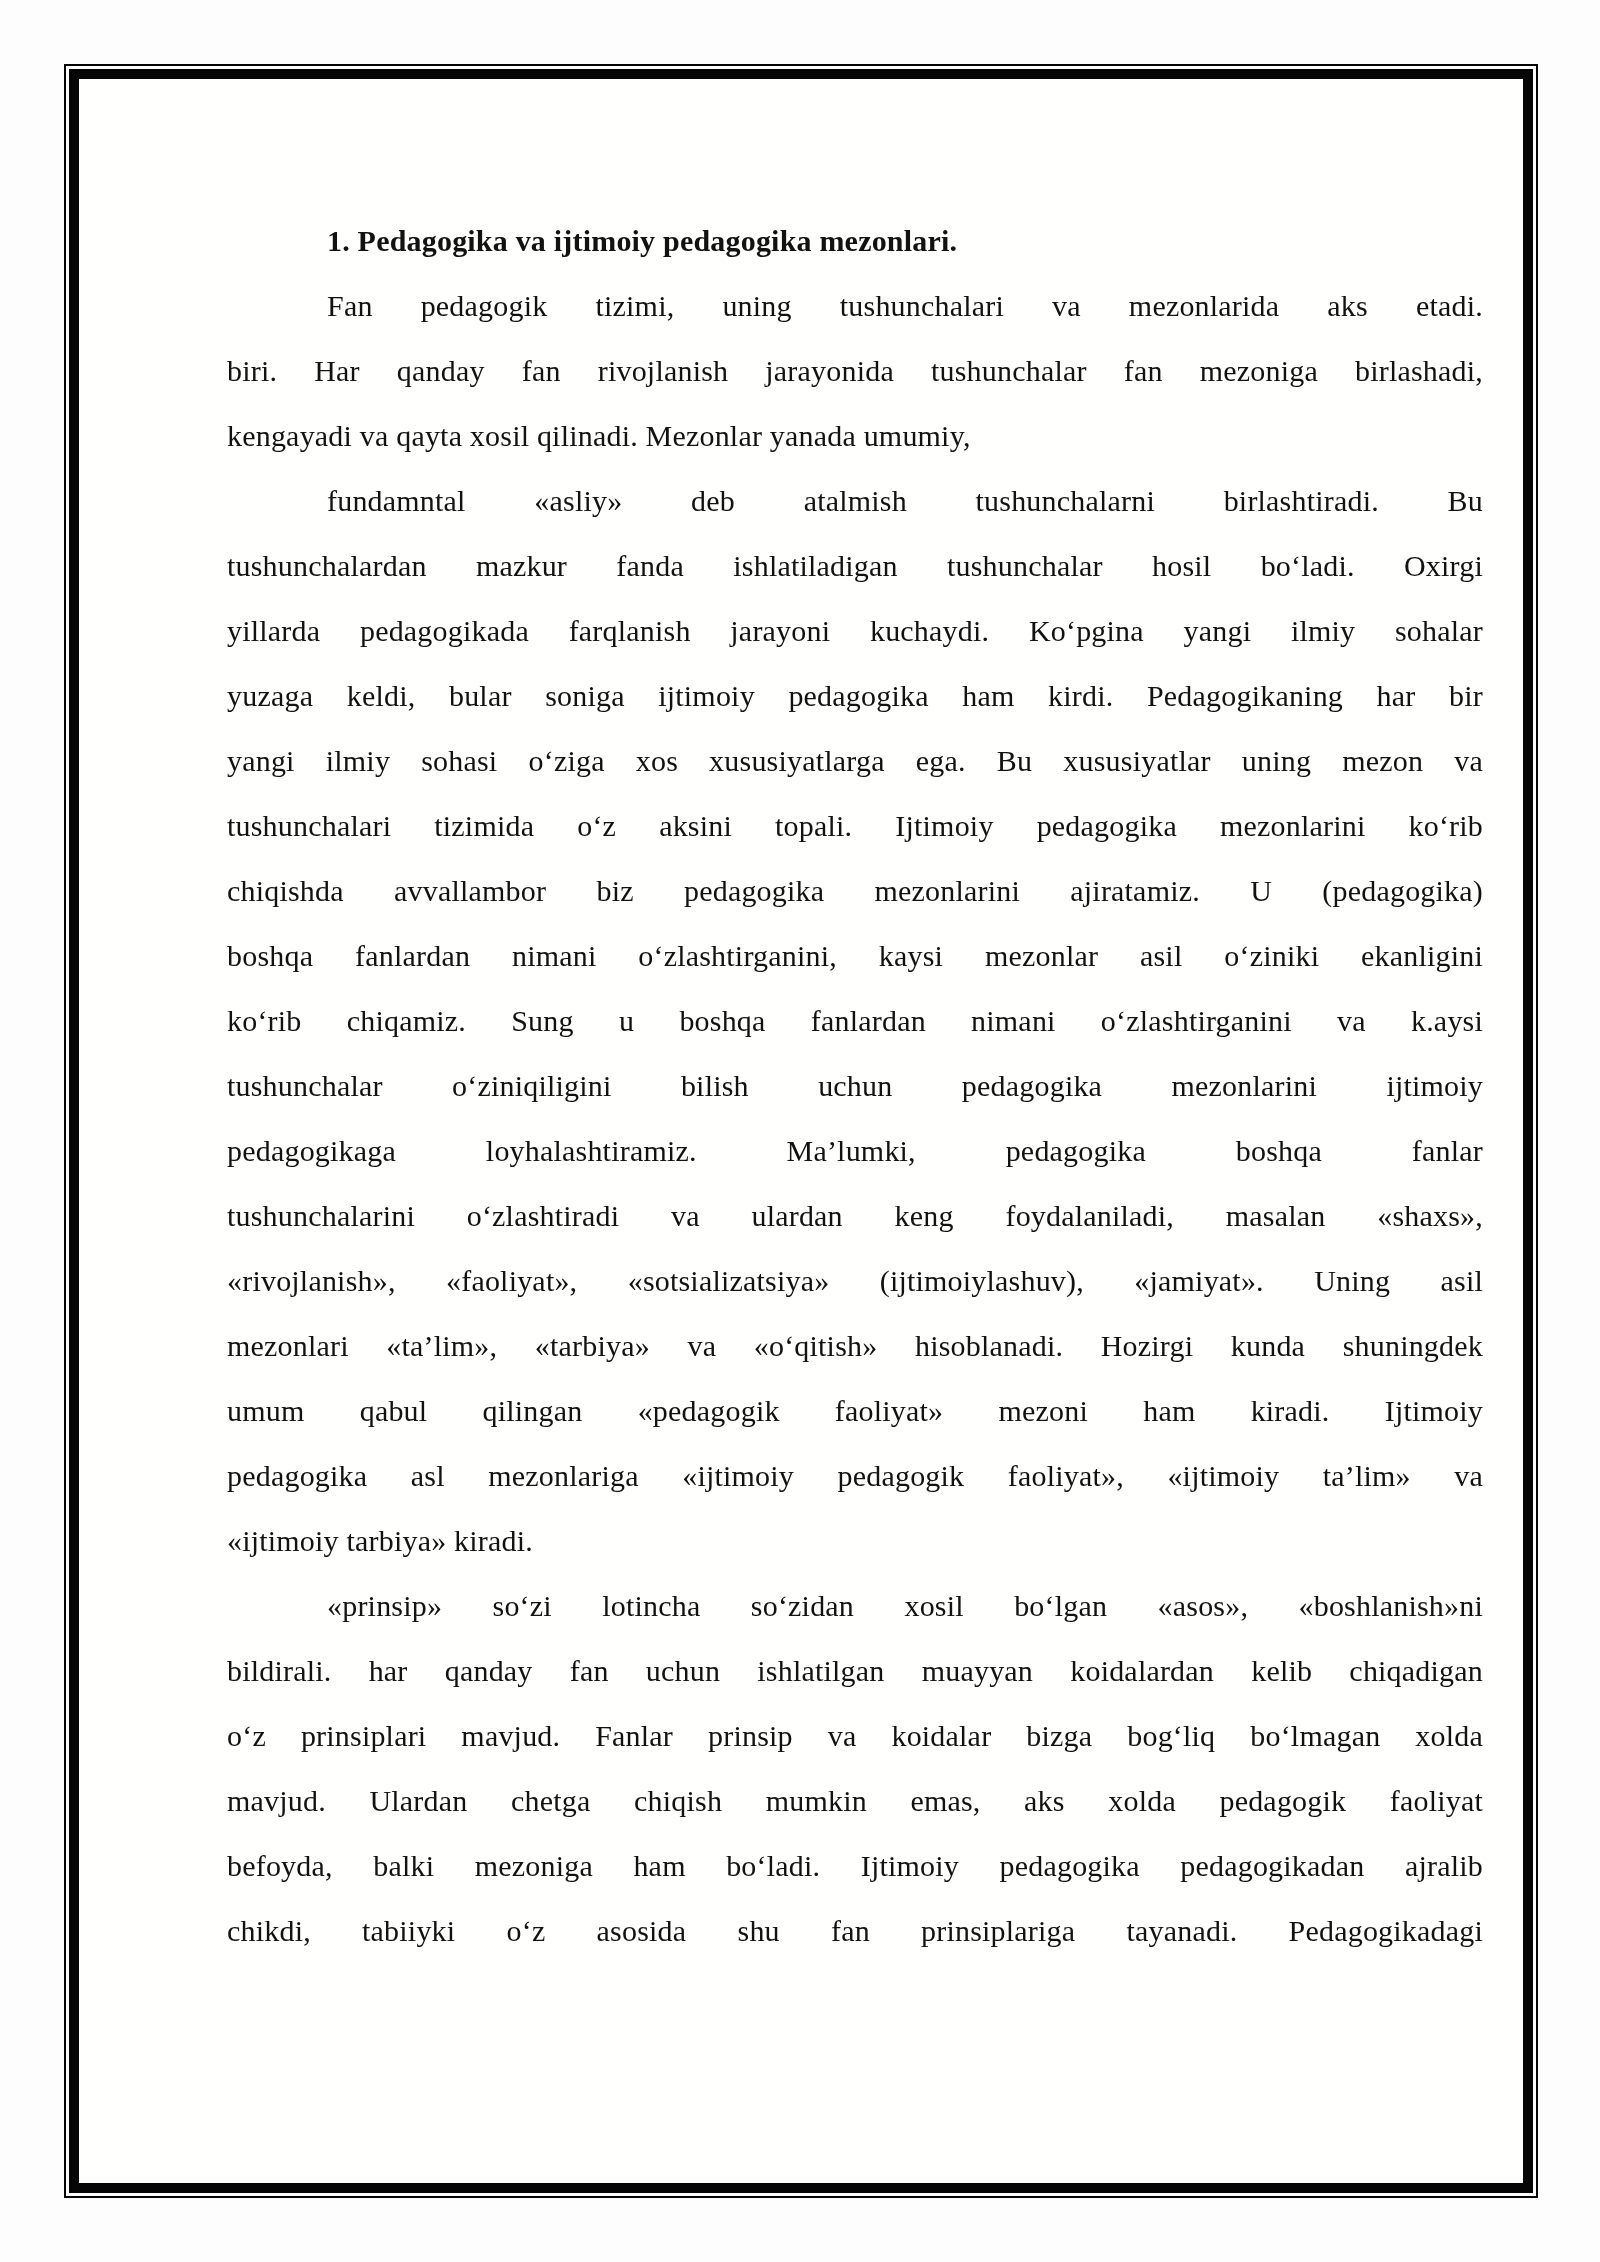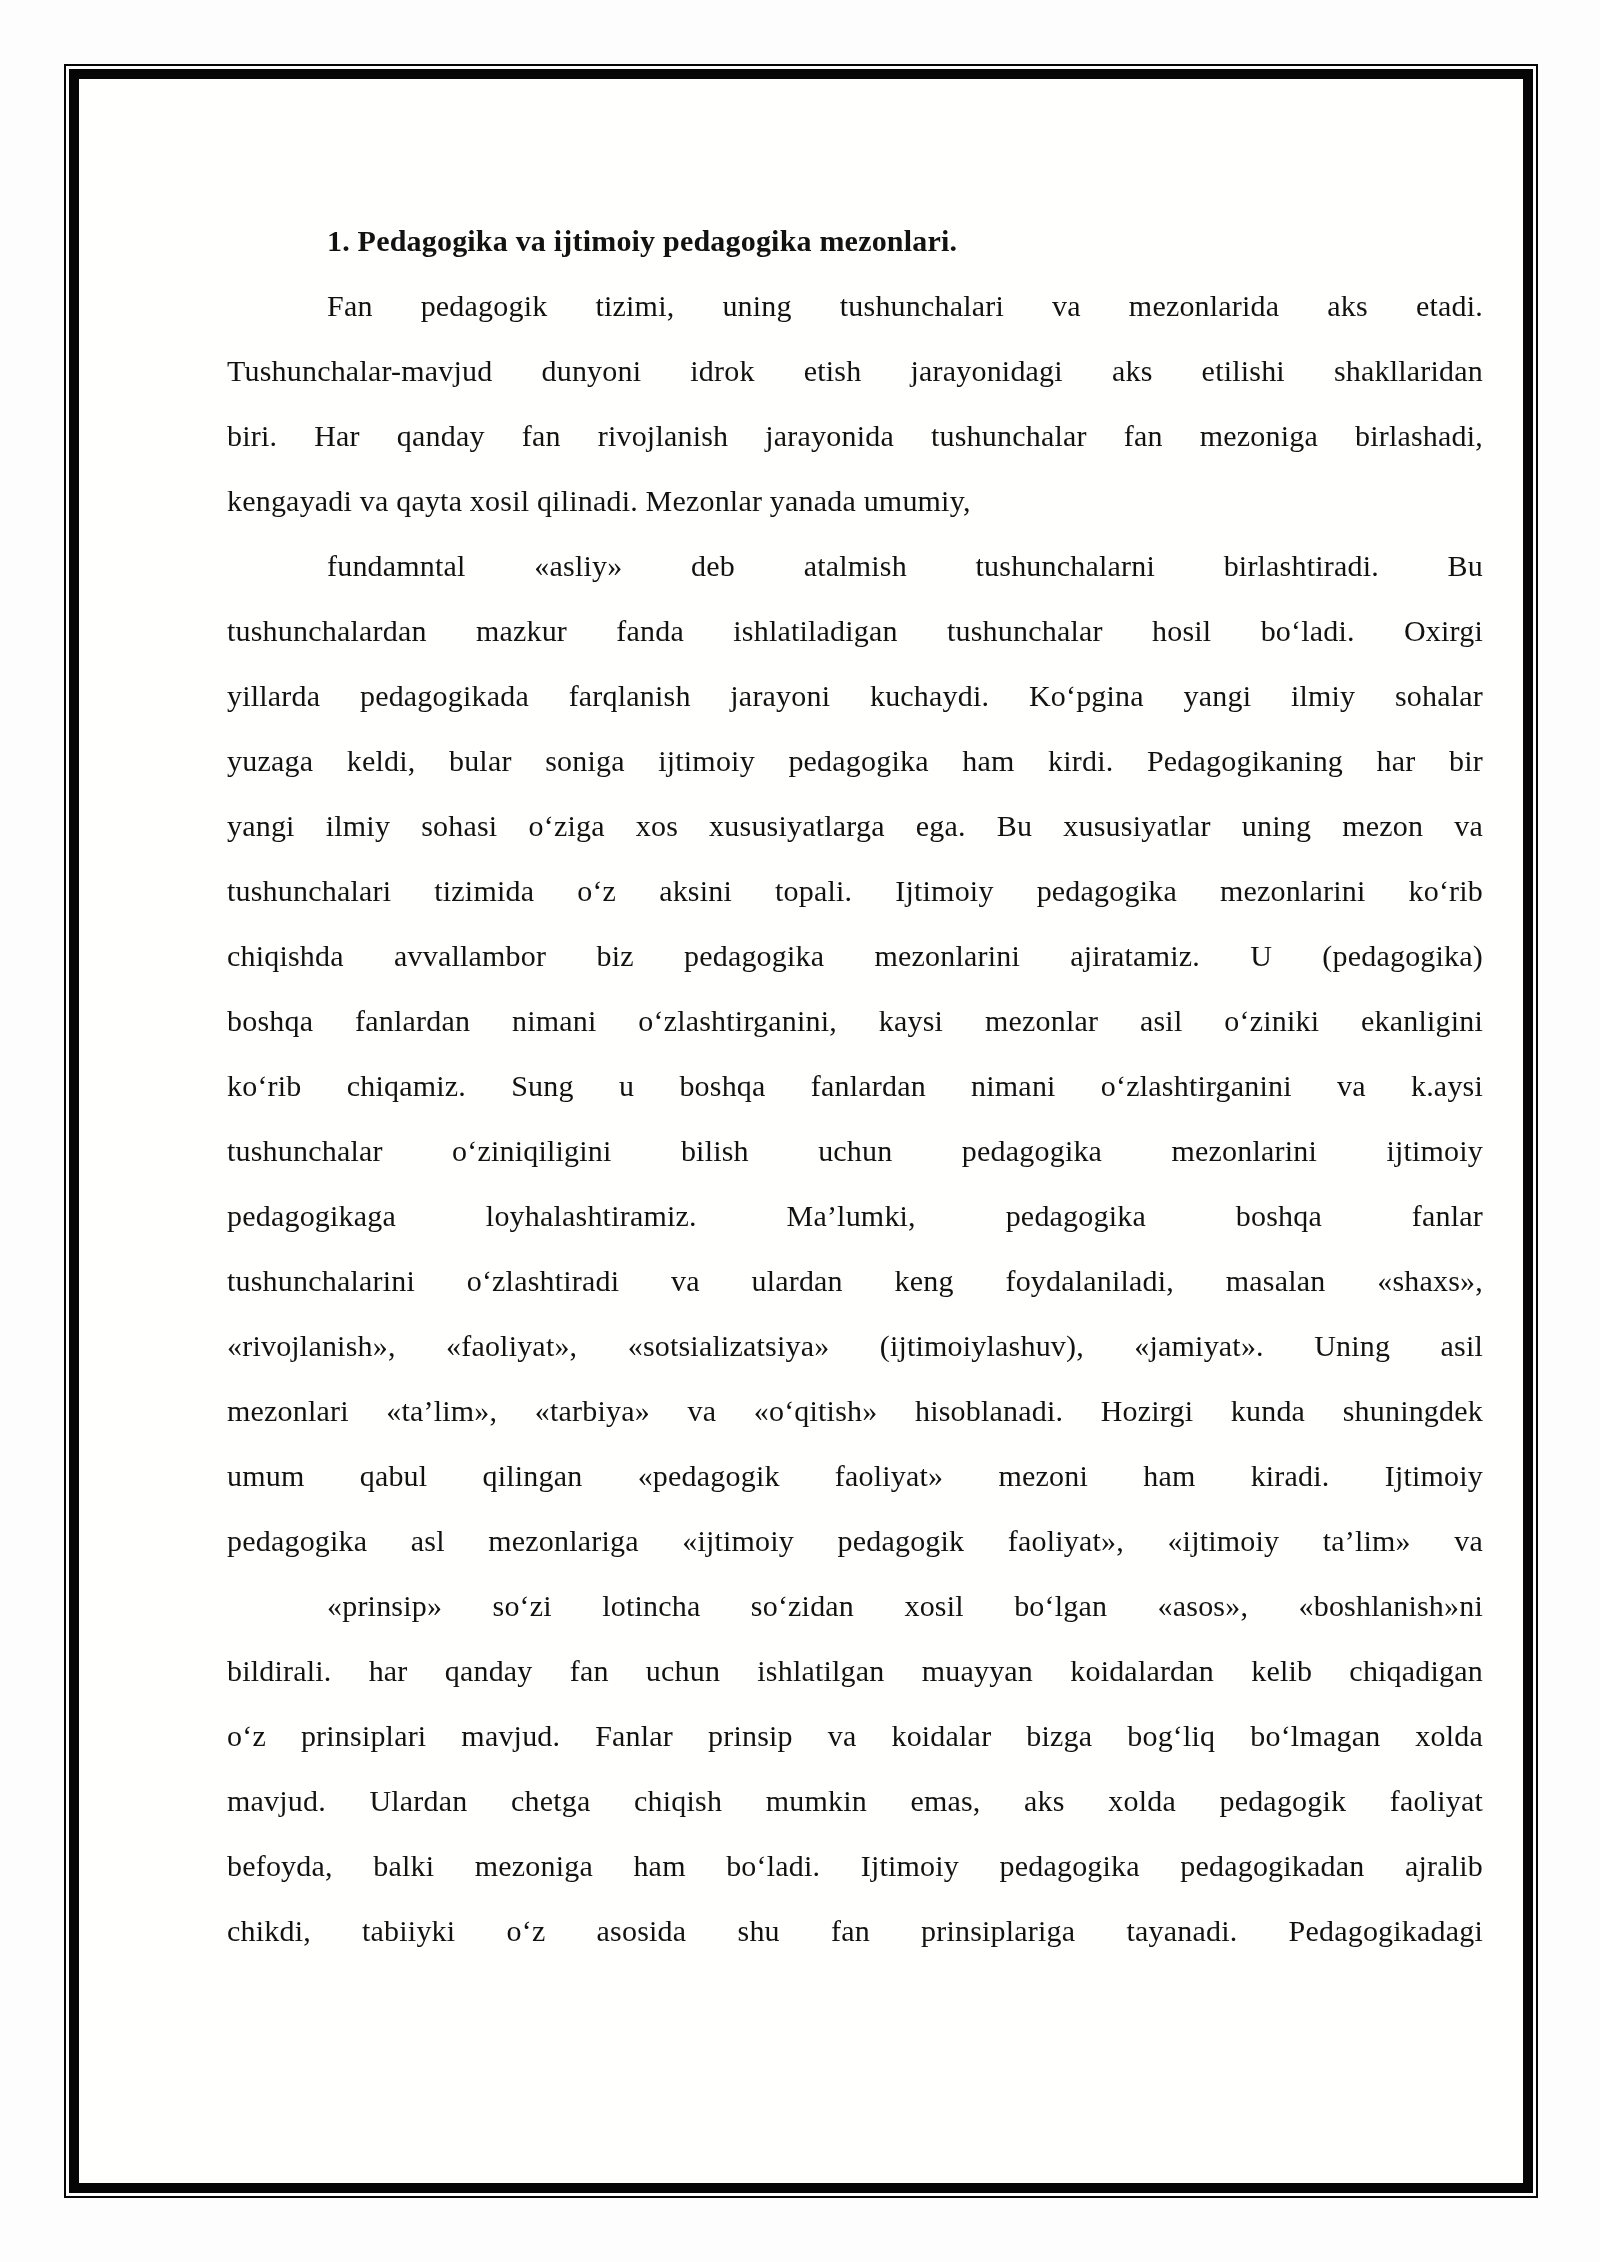--- a/index.html
+++ b/index.html
@@ -64,39 +64,39 @@
 <body>
 
 <div class="page">
   <div class="frame"></div>
 
   <div class="doc-body">
 
     <div class="hd">1. Pedagogika va ijtimoiy pedagogika mezonlari.</div>
 
     <div class="ln indent">Fan pedagogik tizimi, uning tushunchalari va mezonlarida aks etadi.</div>
-    <div class="ln">Tushunchalar-mavjud dunyoni idrok etish jarayonidagi aks etilishi shakllaridan</div>
     <div class="ln">biri. Har qanday fan rivojlanish jarayonida tushunchalar fan mezoniga birlashadi,</div>
     <div class="ln left">kengayadi va qayta xosil qilinadi. Mezonlar yanada umumiy,</div>
     <div class="ln indent">fundamntal «asliy» deb atalmish tushunchalarni birlashtiradi. Bu</div>
     <div class="ln">tushunchalardan mazkur fanda ishlatiladigan tushunchalar hosil bo‘ladi. Oxirgi</div>
     <div class="ln">yillarda pedagogikada farqlanish jarayoni kuchaydi. Ko‘pgina yangi ilmiy sohalar</div>
     <div class="ln">yuzaga keldi, bular soniga ijtimoiy pedagogika ham kirdi. Pedagogikaning har bir</div>
     <div class="ln">yangi ilmiy sohasi o‘ziga xos xususiyatlarga ega. Bu xususiyatlar uning mezon va</div>
     <div class="ln">tushunchalari tizimida o‘z aksini topali. Ijtimoiy pedagogika mezonlarini ko‘rib</div>
     <div class="ln">chiqishda avvallambor biz pedagogika mezonlarini ajiratamiz. U (pedagogika)</div>
     <div class="ln">boshqa fanlardan nimani o‘zlashtirganini, kaysi mezonlar asil o‘ziniki ekanligini</div>
     <div class="ln">ko‘rib chiqamiz. Sung u boshqa fanlardan nimani o‘zlashtirganini va k.aysi</div>
     <div class="ln">tushunchalar o‘ziniqiligini bilish uchun pedagogika mezonlarini ijtimoiy</div>
     <div class="ln">pedagogikaga loyhalashtiramiz. Ma’lumki, pedagogika boshqa fanlar</div>
     <div class="ln">tushunchalarini o‘zlashtiradi va ulardan keng foydalaniladi, masalan «shaxs»,</div>
     <div class="ln">«rivojlanish», «faoliyat», «sotsializatsiya» (ijtimoiylashuv), «jamiyat». Uning asil</div>
     <div class="ln">mezonlari «ta’lim», «tarbiya» va «o‘qitish» hisoblanadi. Hozirgi kunda shuningdek</div>
     <div class="ln">umum qabul qilingan «pedagogik faoliyat» mezoni ham kiradi. Ijtimoiy</div>
     <div class="ln">pedagogika asl mezonlariga «ijtimoiy pedagogik faoliyat», «ijtimoiy ta’lim» va</div>
+    <div class="ln left">«ijtimoiy tarbiya» kiradi.</div>
 
 
     <div class="ln indent">«prinsip» so‘zi lotincha so‘zidan xosil bo‘lgan «asos», «boshlanish»ni</div>
     <div class="ln">bildirali. har qanday fan uchun ishlatilgan muayyan koidalardan kelib chiqadigan</div>
     <div class="ln">o‘z prinsiplari mavjud. Fanlar prinsip va koidalar bizga bog‘liq bo‘lmagan xolda</div>
     <div class="ln">mavjud. Ulardan chetga chiqish mumkin emas, aks xolda pedagogik faoliyat</div>
     <div class="ln">befoyda, balki mezoniga ham bo‘ladi. Ijtimoiy pedagogika pedagogikadan ajralib</div>
     <div class="ln">chikdi, tabiiyki o‘z asosida shu fan prinsiplariga tayanadi. Pedagogikadagi</div>
 
   </div>

